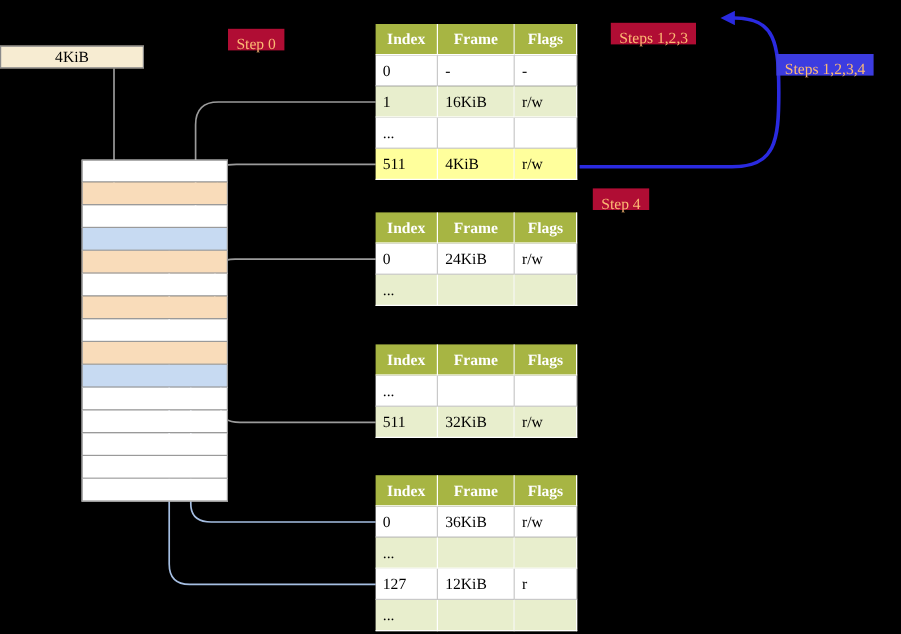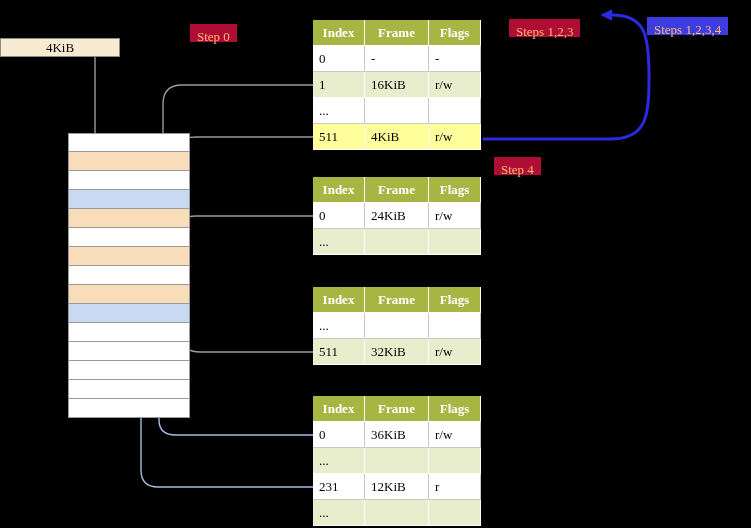--- a/index.html
+++ b/index.html
@@ -20,21 +20,21 @@
   .mem-row { height:19px; background:#fff; border:1px solid #9a9a9a; border-top:0; }
   .mem-col div:first-child { border-top:1px solid #9a9a9a; }
   .mem-row.peach { background:#f9dcba; }
   .mem-row.blue  { background:#c7daf2; }
 
   .step {
     position:absolute; color:#fdba74; font-size:13px; line-height:18px;
     height:18px; padding:4px 7px; white-space:nowrap;
   }
   .crimson { background:#b00d34; }
-  .bluebg  { background:#3c3ce0; }
+  .bluebg  { background:#3c3ce0;margin-top:28px; }
 
   .ptable {
     position:absolute; left:313px; border-collapse:separate; border-spacing:0;
     table-layout:fixed; width:168px; font-size:13px;
   }
   .ptable th {
     background:#a7b543; color:#fff; font-weight:bold; text-align:center;
     height:26px; padding:0 6px; border-right:1px solid #fff; border-bottom:1px solid #fff;
   }
   .ptable td {
@@ -203,21 +203,21 @@
       <td>0</td>
       <td>36KiB</td>
       <td>r/w</td>
     </tr>
     <tr class="alt">
       <td>...</td>
       <td></td>
       <td></td>
     </tr>
     <tr>
-      <td>231</td>
+      <td>127</td>
       <td>12KiB</td>
       <td>r</td>
     </tr>
     <tr class="alt">
       <td>...</td>
       <td></td>
       <td></td>
     </tr>
   </tbody>
     </table>

